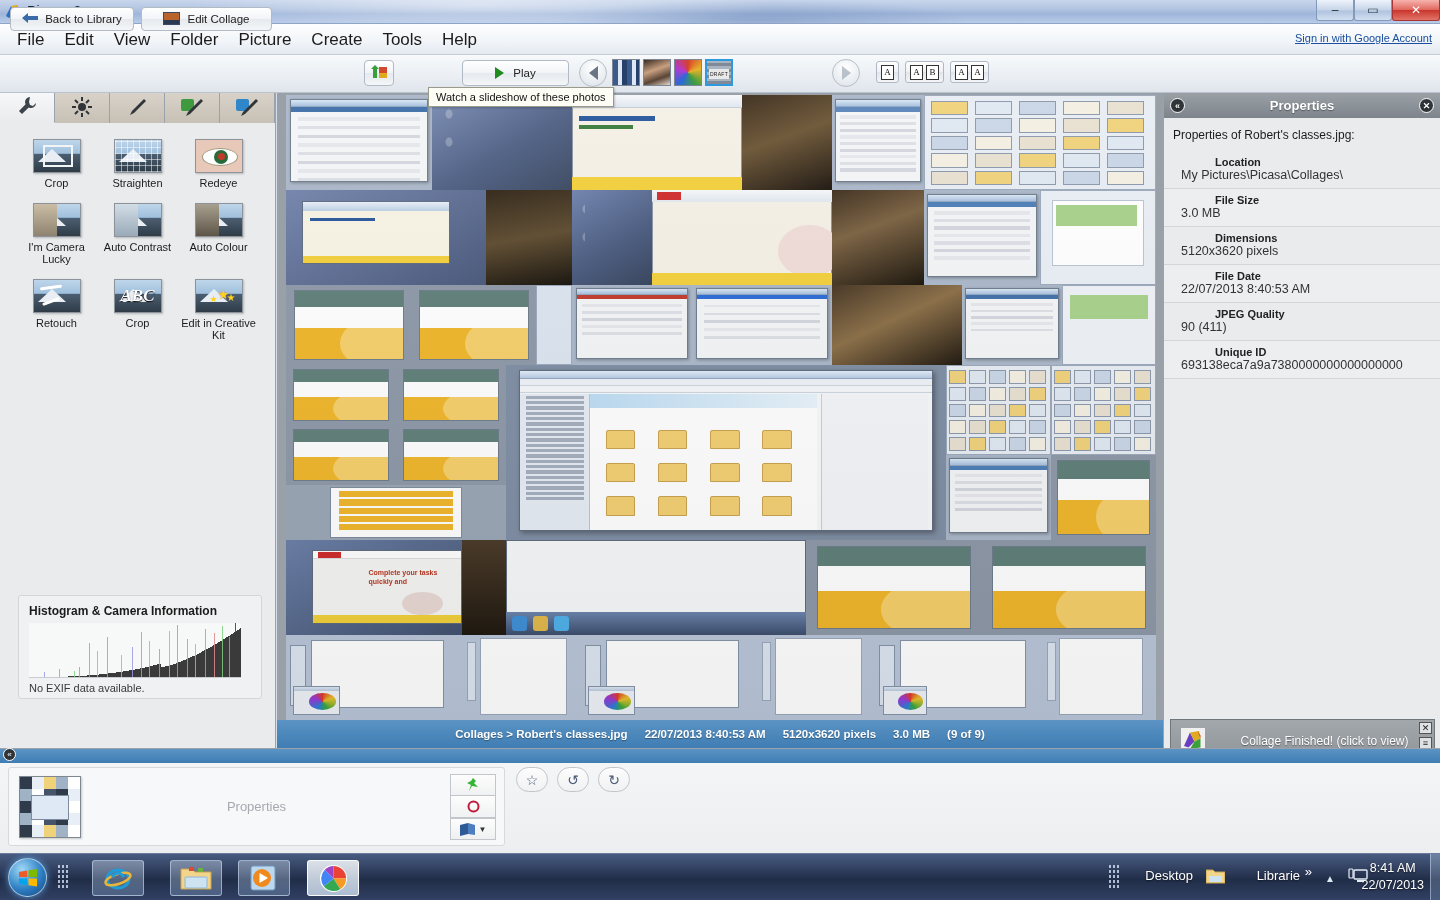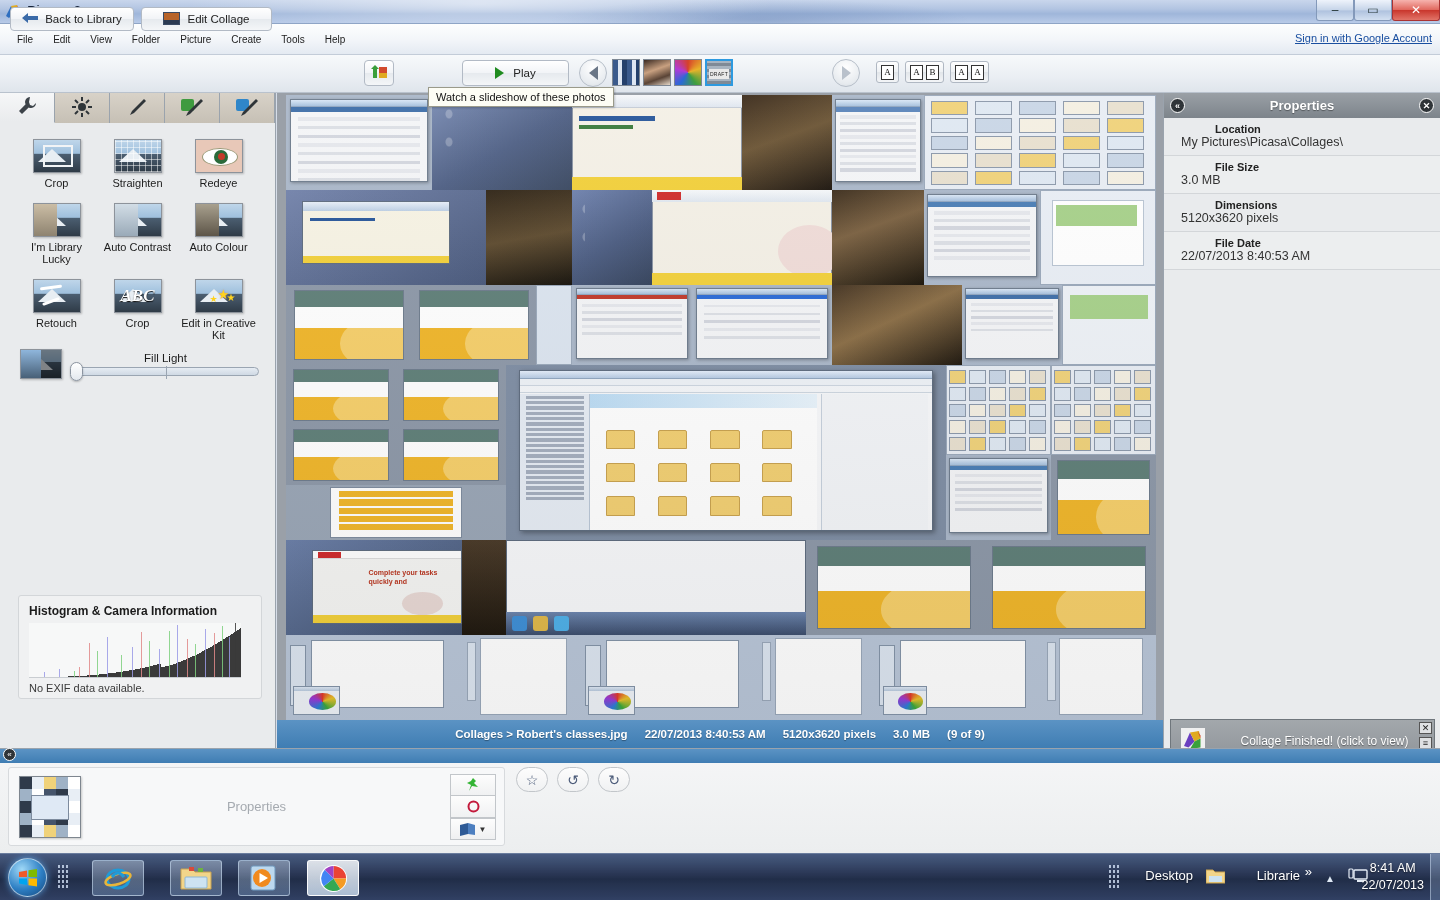--- a/index.html
+++ b/index.html
@@ -44,21 +44,21 @@
   }
 
   
   .menubar{
     position:absolute; left:0; top:24px; width:1440px; height:31px;
     background: linear-gradient(180deg,#fdfefe 0%, #f2f5f9 55%, #e4eaf2 100%);
     border-bottom:1px solid #c3ccd8;
   }
   .menubar .menus{ display:flex; align-items:center; height:31px; padding-left:7px; }
   .menu-item{
-    padding:3px 10px; font-size:10px; color:#1c1c1c; cursor:default; border-radius:2px;
+    padding:3px 10px; font-size:17px; color:#1c1c1c; cursor:default; border-radius:2px;
   }
   .signin{
     position:absolute; right:8px; top:8px; font-size:11px;
     color:#1a4fa0; text-decoration:underline; cursor:pointer;
   }
 
   
   .toolbar{
     position:absolute; left:0; top:55px; width:1440px; height:38px;
     background: linear-gradient(180deg,#f7f9fb 0%, #eaeef3 60%, #dfe5ec 100%);
@@ -446,21 +446,21 @@
             <div style="position:absolute;left:18px;top:10px;width:14px;height:14px;border-radius:50%;background:#2a6a3a;"></div>
             <div style="position:absolute;left:22px;top:13px;width:7px;height:7px;border-radius:50%;background:#c43a2a;"></div>
           </div>
           <div class="tool-lbl">Redeye</div>
         </div>
         <div class="tool">
           <div class="tool-ico">
             <div class="mtn"></div>
             <div class="half-l" style="background:linear-gradient(180deg,#cbbda5,#8e8370);"></div>
           </div>
-          <div class="tool-lbl">I'm Library Lucky</div>
+          <div class="tool-lbl">I'm Camera Lucky</div>
         </div>
         <div class="tool">
           <div class="tool-ico">
             <div class="mtn"></div>
             <div class="half-l" style="background:linear-gradient(180deg,#d2dde6,#9aaab8);"></div>
           </div>
           <div class="tool-lbl">Auto Contrast</div>
         </div>
         <div class="tool">
           <div class="tool-ico">
@@ -488,32 +488,20 @@
           <div class="tool-ico">
             <div class="mtn"></div>
             <div style="position:absolute;left:22px;top:7px;color:#ffd21e;font-size:13px;text-shadow:0 0 2px #b88;">★</div>
             <div style="position:absolute;left:31px;top:12px;color:#ffd21e;font-size:10px;">★</div>
             <div style="position:absolute;left:14px;top:14px;color:#ffd21e;font-size:9px;">★</div>
           </div>
           <div class="tool-lbl">Edit in Creative Kit</div>
         </div>
       </div>
 
-    <div class="fill-row">
-      <div class="tool-ico" style="width:42px;height:30px;margin:0;">
-        <div class="mtn" style="filter:brightness(.55)"></div>
-        <div class="half-l" style="background:linear-gradient(180deg,#8fb6dc,#486077);"></div>
-      </div>
-      <div style="flex:1;">
-        <div class="fill-lbl" style="text-align:center;margin-bottom:3px;">Fill Light</div>
-        <div class="slider-track">
-          <div class="slider-knob" style="left:-3px;"></div>
-        </div>
-      </div>
-    </div>
 
 
     <div class="histo">
       <div class="histo-title">Histogram &amp; Camera Information</div>
       <div class="histo-canvas" id="histo-canvas">
           <div style="position:absolute;left:0px;bottom:0;width:1px;height:0.0px;background:#3a3a3a;"></div>
           <div style="position:absolute;left:1px;bottom:0;width:1px;height:0.0px;background:#3a3a3a;"></div>
           <div style="position:absolute;left:2px;bottom:0;width:1px;height:0.0px;background:#3a3a3a;"></div>
           <div style="position:absolute;left:3px;bottom:0;width:1px;height:0.0px;background:#3a3a3a;"></div>
           <div style="position:absolute;left:4px;bottom:0;width:1px;height:0.0px;background:#3a3a3a;"></div>
@@ -1209,36 +1197,45 @@
       <span>(9 of 9)</span>
     </div>
   </div>
 
   <div class="rightpanel">
     <div class="prop-head">
       <div class="circ-btn" style="left:6px;">«</div>
       <span>Properties</span>
       <div class="circ-btn" style="right:6px;">✕</div>
     </div>
+    <div class="prop-sub">Properties of Robert's classes.jpg:</div>
     <div class="prop-list" id="prop-list">
         <div class="prop-row">
           <div class="prop-k">Location</div>
           <div class="prop-v">My Pictures\Picasa\Collages\</div>
         </div>
         <div class="prop-row">
           <div class="prop-k">File Size</div>
           <div class="prop-v">3.0 MB</div>
         </div>
         <div class="prop-row">
           <div class="prop-k">Dimensions</div>
           <div class="prop-v">5120x3620 pixels</div>
         </div>
         <div class="prop-row">
           <div class="prop-k">File Date</div>
           <div class="prop-v">22/07/2013 8:40:53 AM</div>
+        </div>
+        <div class="prop-row">
+          <div class="prop-k">JPEG Quality</div>
+          <div class="prop-v">90 (411)</div>
+        </div>
+        <div class="prop-row">
+          <div class="prop-k">Unique ID</div>
+          <div class="prop-v">693138eca7a9a7380000000000000000</div>
         </div>
       </div>
   </div>
 
   <div class="notif">
     <span>
       <svg width="24" height="24" viewBox="0 0 16 16">
         <rect x="0" y="0" width="16" height="16" fill="#f0f0f0"></rect>
         <path d="M2 12 L6 3 L9 9 L5 13 Z" fill="#6a3fc0"></path>
         <path d="M6 3 L12 2 L13 7 L9 9 Z" fill="#e0aa20"></path>

